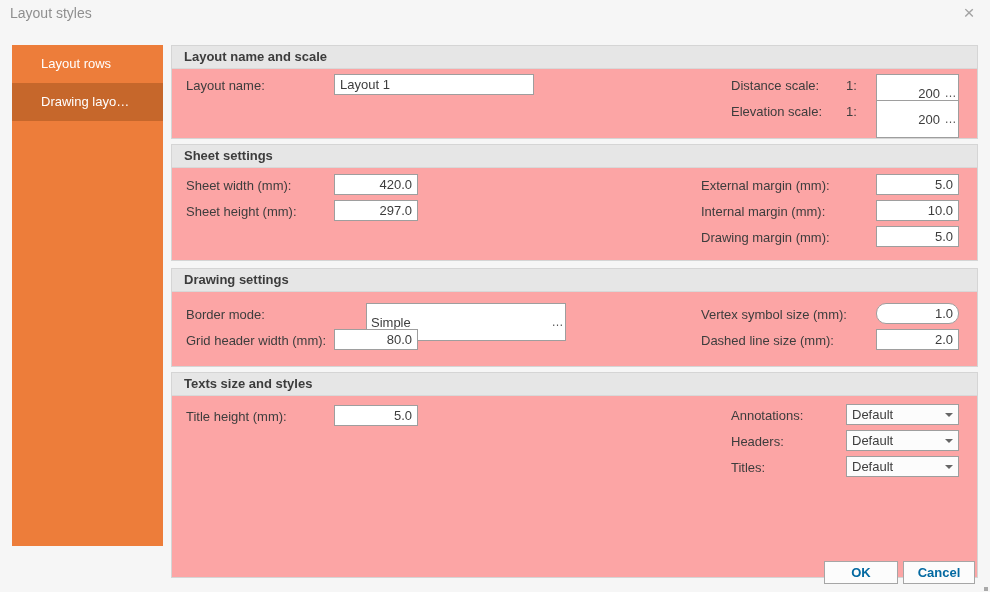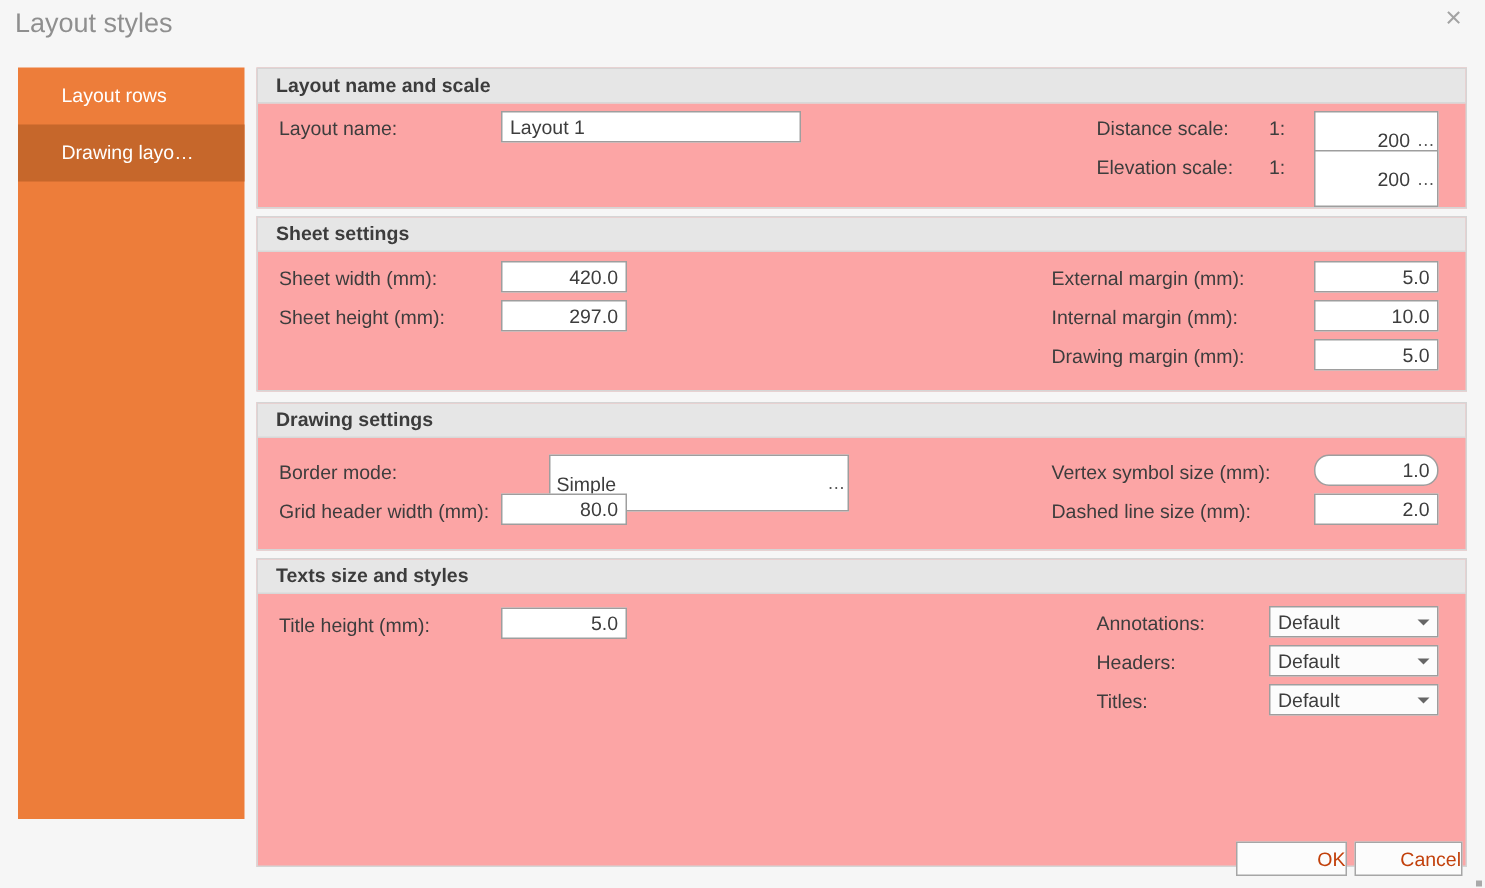--- a/index.html
+++ b/index.html
@@ -5,21 +5,21 @@
   * { margin:0; padding:0; box-sizing:border-box; }
   html,body { width:990px; height:592px; }
   body {
     position:relative;
     background:#F6F6F6;
     font-family:"Liberation Sans", sans-serif;
     font-size:13px;
     color:#3D3D3D;
     overflow:hidden;
   }
-  .dlg-title { position:absolute; left:10px; top:5px; color:#8F8F8F; font-size:18px; }
+  .dlg-title { position:absolute; left:10px; top:5px; color:#8F8F8F; font-size:14px; }
   .close-btn {
     position:absolute; right:8px; top:0; width:26px; height:26px;
     color:#A3A3A3; font-size:19px; line-height:26px; text-align:center; cursor:default;
   }
   
   .sidebar {
     position:absolute; left:12px; top:45px; width:151px; height:501px;
     background:#ED7D3A;
   }
   .side-item {
@@ -64,23 +64,23 @@
     flex:0 0 auto; width:16px; height:100%; position:relative;
   }
   .dropdown .arrow::after {
     content:""; position:absolute; left:3px; top:8px;
     border-left:4px solid transparent; border-right:4px solid transparent;
     border-top:4px solid #666;
   }
   
   .btn {
     position:absolute; top:561px; height:23px;
-    background:#FCFCFC; border:1px solid #A6A6A6; color:#c2410c;
+    background:#FCFCFC; border:1px solid #A6A6A6; color:#0369a1;
     font-family:"Liberation Sans", sans-serif; font-size:13px;
-    text-align:right; line-height:21px; cursor:default;
+    text-align:center; line-height:21px; cursor:default;font-weight:bold;
   }
   .btn.ok { left:824px; width:74px; }
   .btn.cancel { left:903px; width:72px; }
   .resize-grip {
     position:absolute; left:984px; top:587px; width:4px; height:4px; background:#A9A9A9;
   }
 </style>
 </head>
 <body>
 

